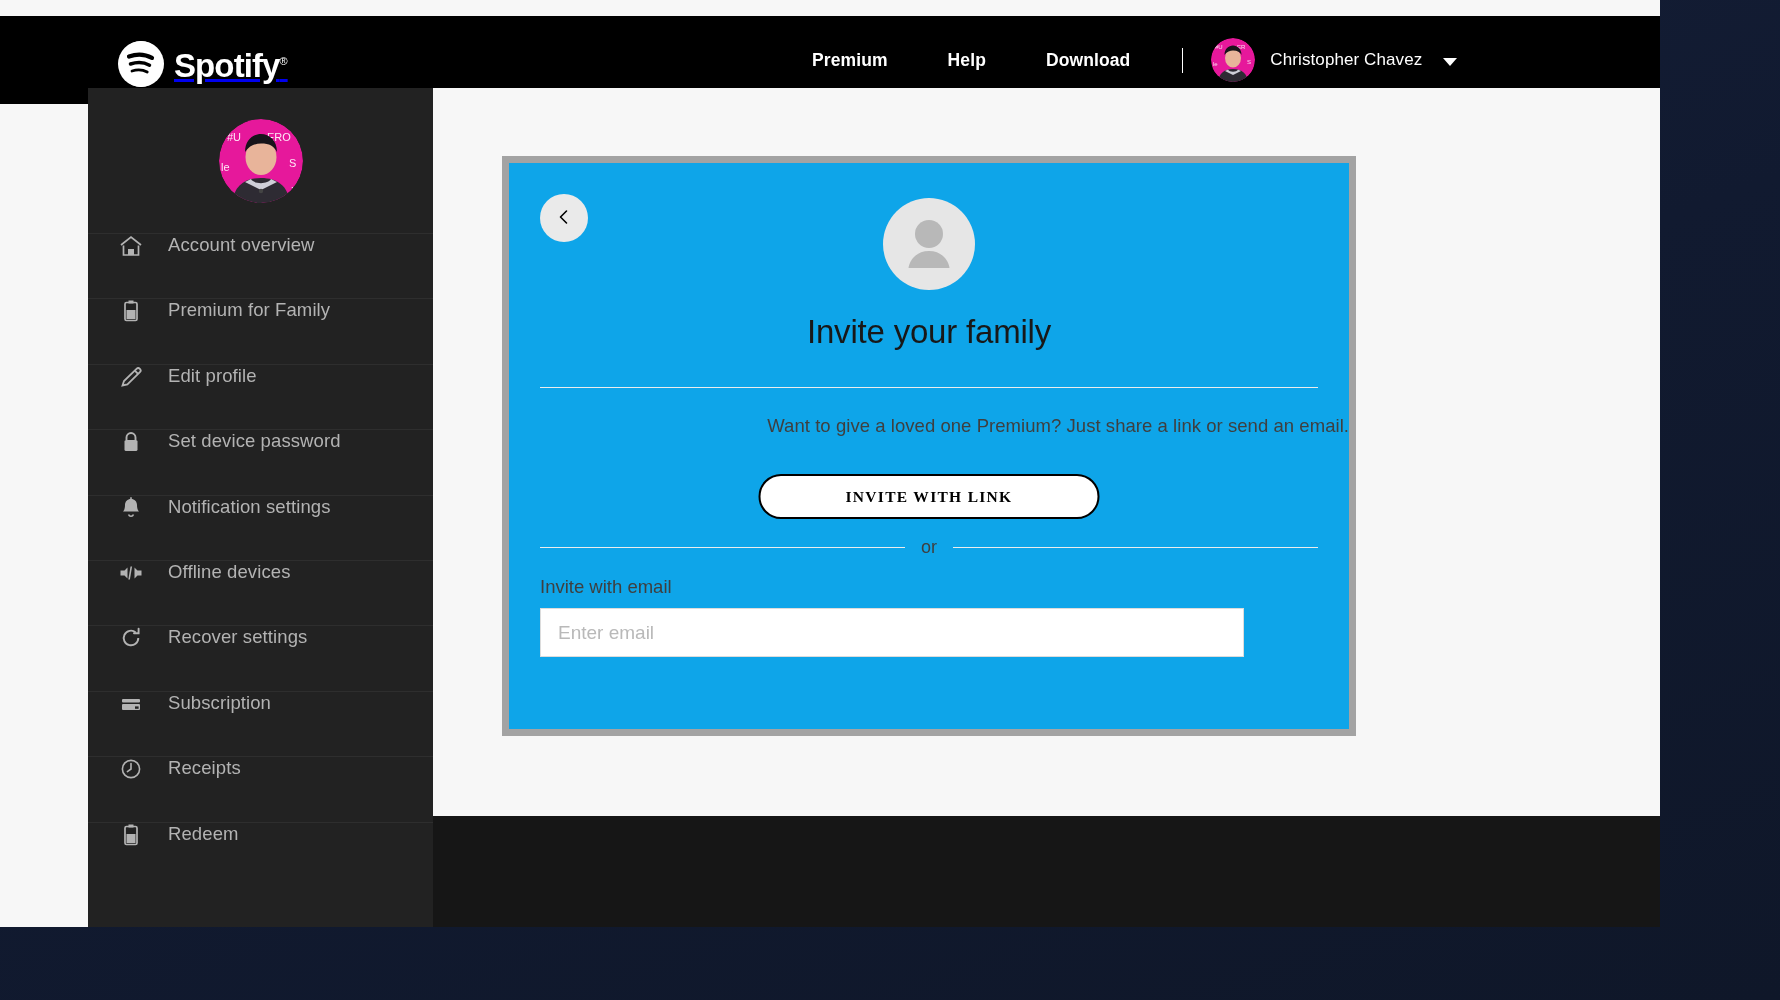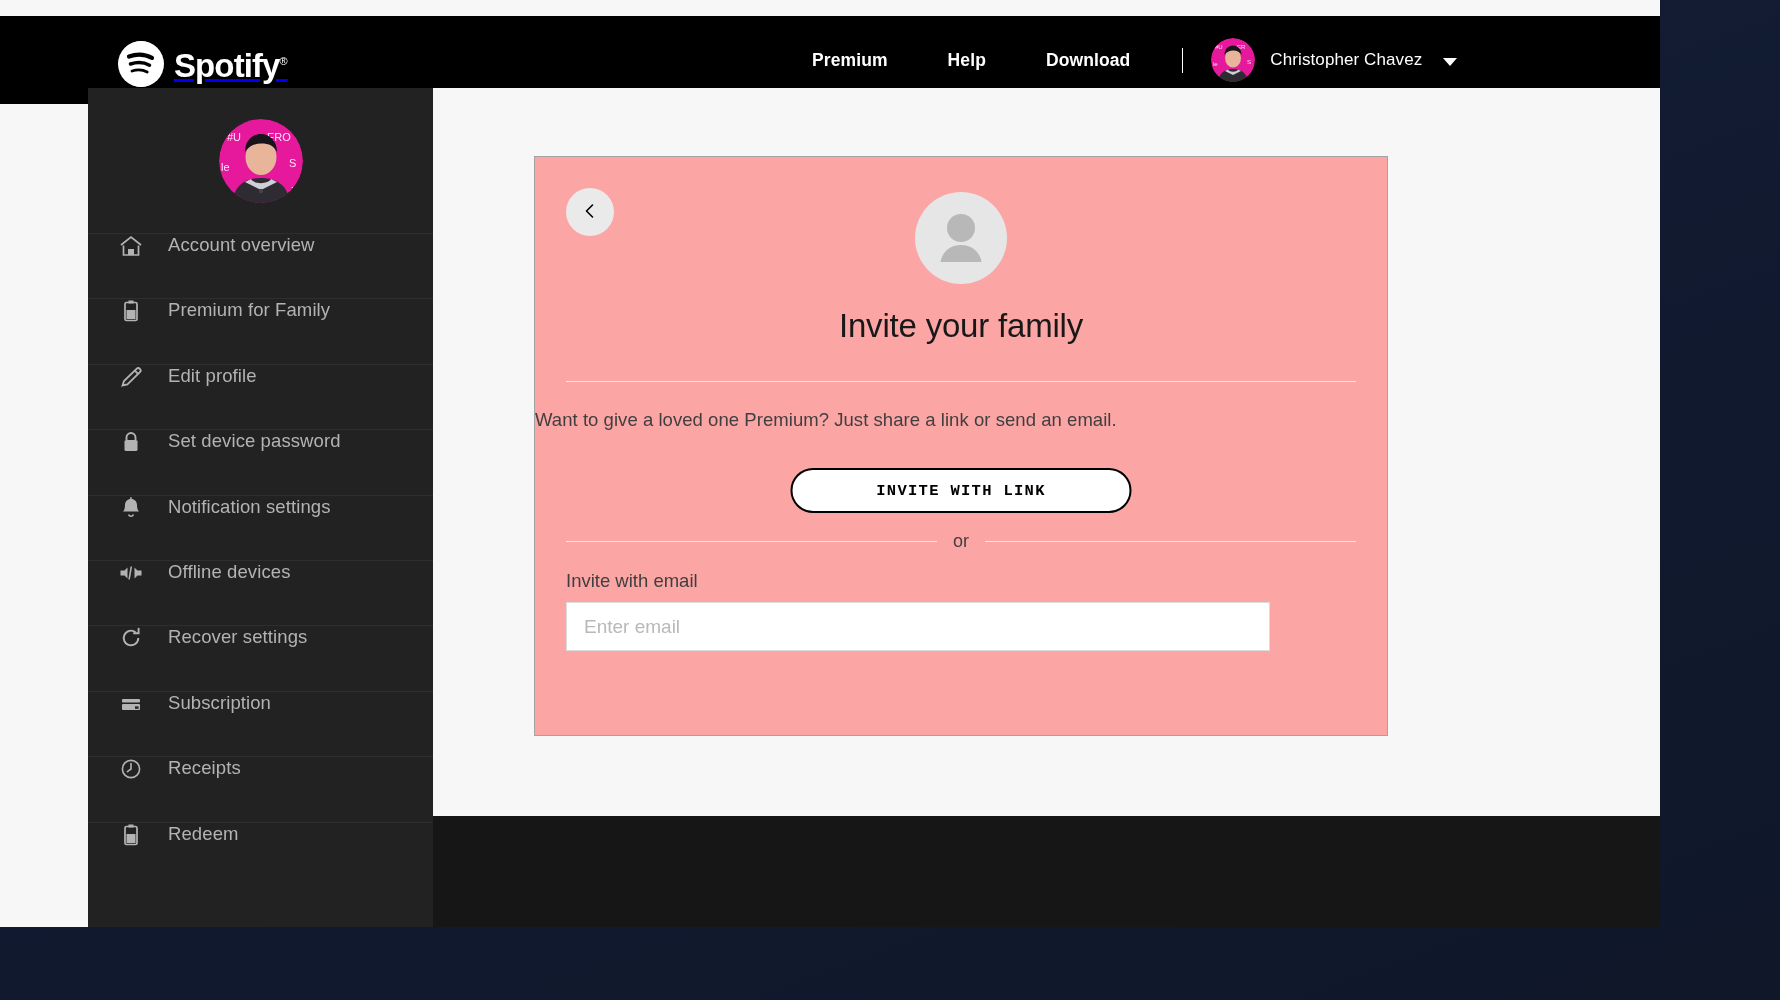--- a/index.html
+++ b/index.html
@@ -160,25 +160,25 @@
   
   .main {
     position: absolute;
     left: 433px; top: 88px;
     width: 1227px;
     height: 728px;
     background: #f7f7f7;
   }
   .card {
     position: absolute;
-    left: 101px; top: 68px;
+    left: 69px; top: 68px;
     width: 854px;
     height: 580px;
-    background: #fca5a5;
-    border: 1px solid #a3a3a3;
+    background: #0ea5e9;
+    border: 7px solid #a3a3a3;
   }
   .back-btn {
     position: absolute;
     left: 31px; top: 31px;
     width: 48px; height: 48px;
     border-radius: 50%;
     background: #eaeaea;
     border: none;
     display: flex;
     align-items: center;
@@ -210,39 +210,39 @@
   .hr {
     position: absolute;
     left: 31px; right: 31px;
     top: 224px;
     height: 1px;
     background: #ececec;
   }
   .lead {
     position: absolute;
     top: 252px; left: 0; right: 0;
-    text-align: left;
+    text-align: right;
     font-size: 18.5px;
     color: #3f3f3f;
     letter-spacing: 0.05px;
   }
   .invite-link-btn {
     position: absolute;
     left: 50%; top: 311px;
     transform: translateX(-50%);
     width: 341px; height: 45px;
     border: 2px solid #000000;
     border-radius: 23px;
     background: #ffffff;
     color: #000000;
     font-size: 15.5px;
     font-weight: 700;
     letter-spacing: 1.3px;
     cursor: pointer;
-    font-family: Liberation Mono, monospace;
+    font-family: Liberation Serif, serif;
   }
   .or-row {
     position: absolute;
     left: 31px; right: 31px;
     top: 373px;
     height: 22px;
     display: flex;
     align-items: center;
     gap: 16px;
   }

